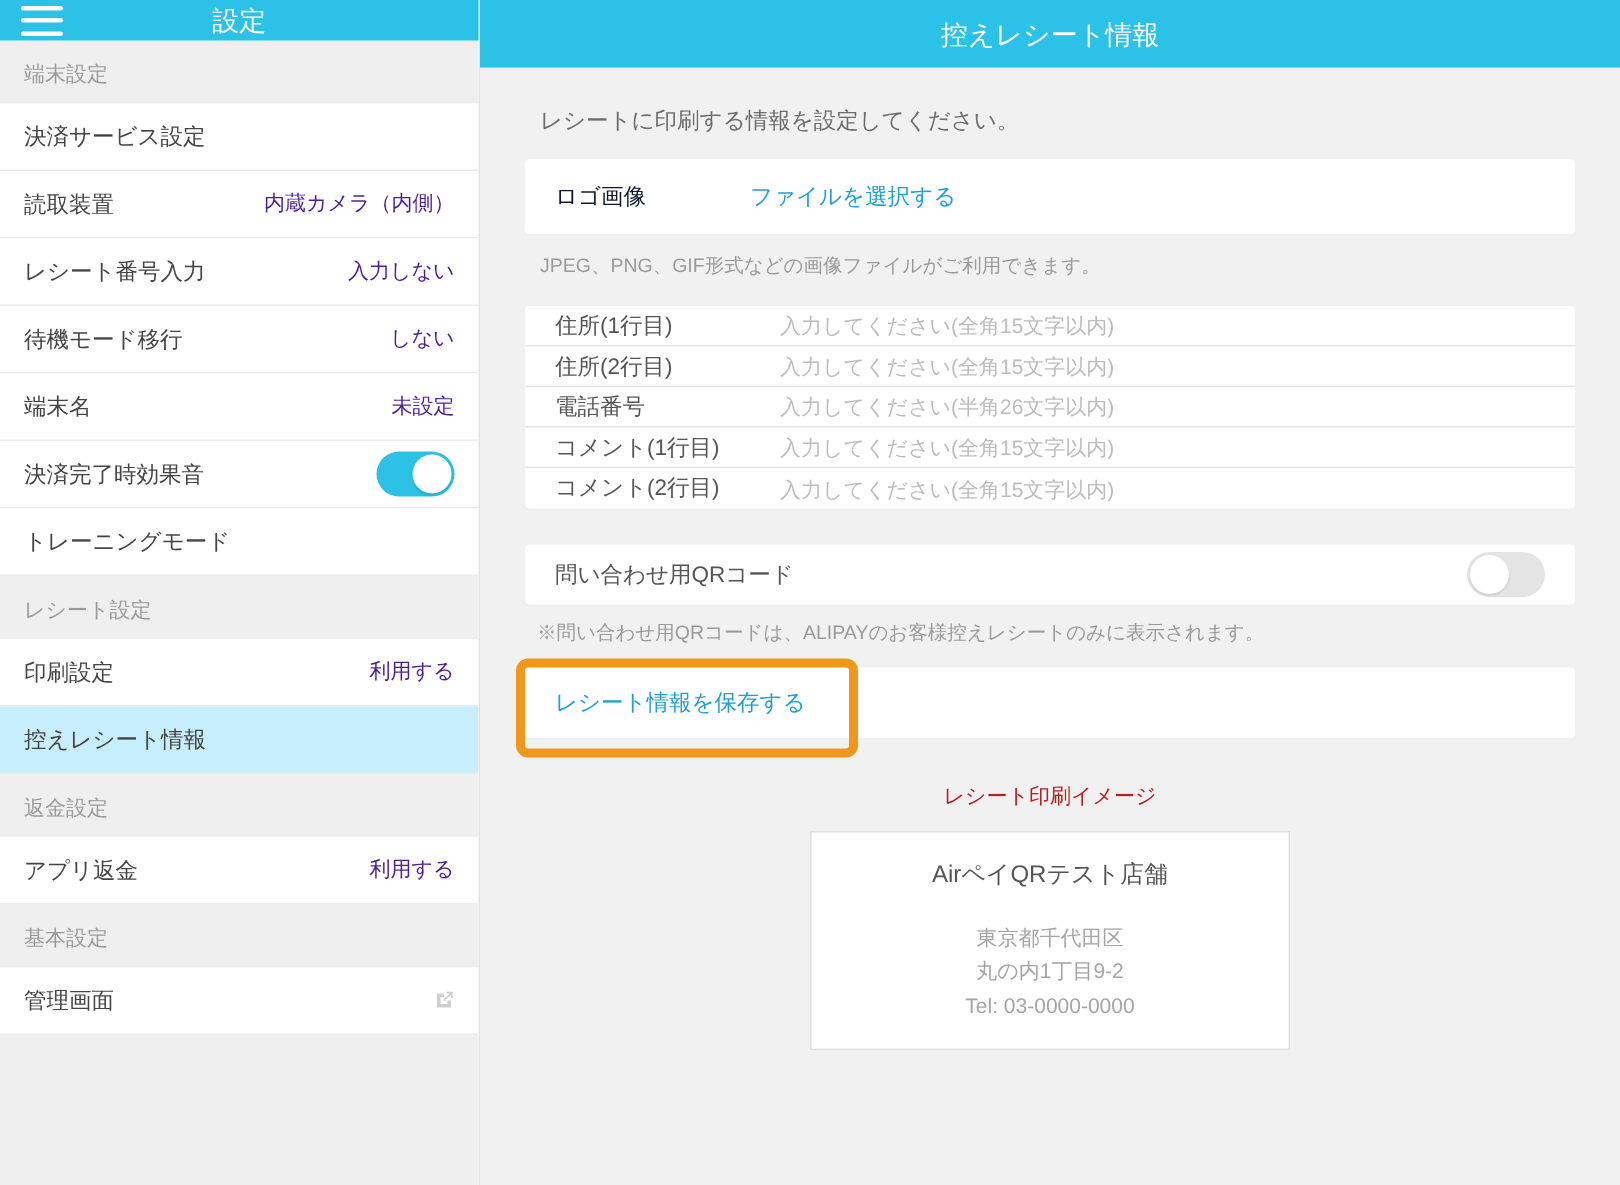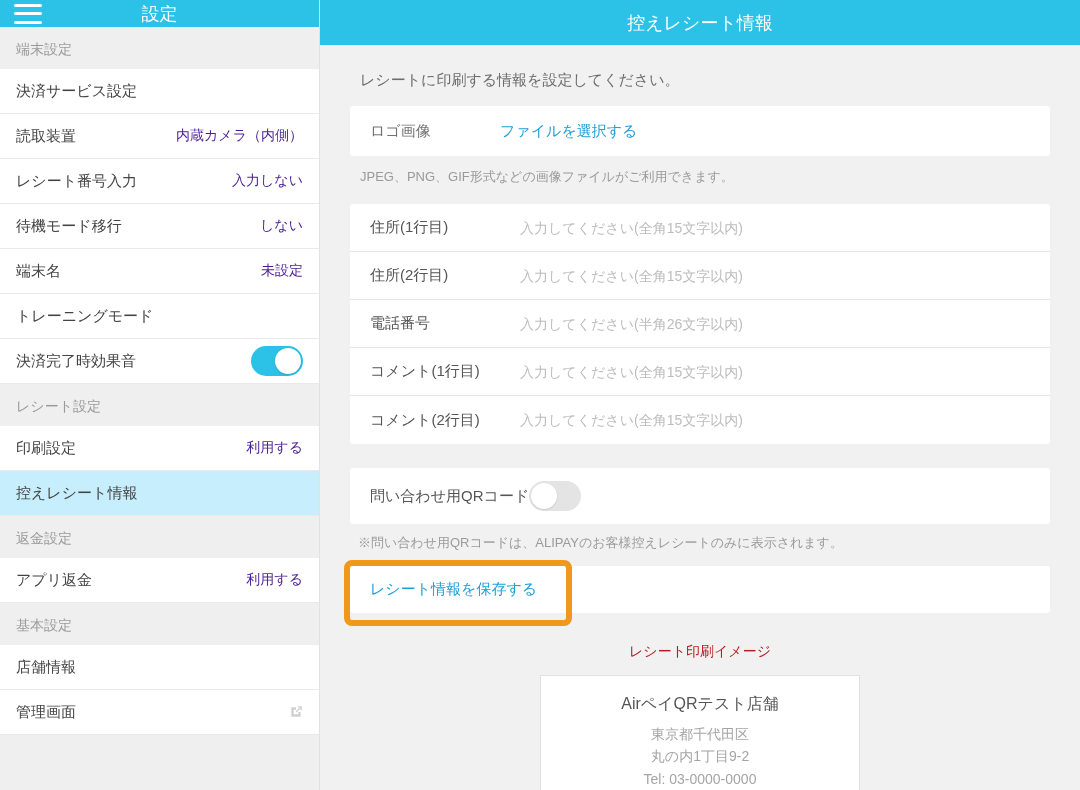--- a/index.html
+++ b/index.html
@@ -17,41 +17,41 @@
 .sidebar-item .item-value { color:#4c1d95; font-size:14px; }
 .toggle-on { width:52px; height:30px; background:#2cc1e6; border-radius:15px; position:relative; }
 .toggle-on::after { content:""; position:absolute; right:2px; top:2px; width:26px; height:26px; border-radius:50%; background:#fff; box-shadow:0 1px 2px rgba(0,0,0,.15); }
 .ext-icon { width:14px; height:14px; opacity:.35; }
 .main { flex:1; height:100%; display:flex; flex-direction:column; background:#f1f1f1; }
 .main-header { height:45px; background:#2cc1e6; display:flex; align-items:center; justify-content:center; }
 .main-title { color:#fff; font-size:18px; font-weight:500; }
 .main-body { flex:1; overflow-y:auto; padding: 14px 30px 20px 30px; }
 .instruction { color:#6c6c6c; font-size:15px; padding: 12px 0 16px 10px; }
 .panel-row { background:#fff; display:flex; align-items:center; padding:0 20px; height:50px; border-radius:3px; }
-.panel-label { width:130px; color:#737373; font-size:15px; }
+.panel-label { width:130px; color:#0f172a; font-size:15px; }
 .panel-link { color:#1f9fd6; font-size:15px; cursor:pointer; }
 .note { color:#9a9a9a; font-size:13px; padding: 12px 10px 18px; }
 .form-group { background:#fff; border-radius:3px; overflow:hidden; }
-.form-row { display:flex; align-items:center; height:48px; padding:0 20px; border-bottom:1px solid #e5e5e5; }
+.form-row { display:flex; align-items:center; height:27px; padding:0 20px; border-bottom:1px solid #e5e5e5; }
 .form-row:last-child { border-bottom:none; }
 .form-label { width:150px; color:#555; font-size:15px; }
 .form-input { flex:1; border:none; outline:none; font-size:14px; color:#333; }
 .form-input::placeholder { color:#bcbcbc; }
-.qr-row { margin-top:24px; background:#fff; padding:0 20px; height:56px; display:flex; align-items:center; justify-content:flex-start; border-radius:3px; }
+.qr-row { margin-top:24px; background:#fff; padding:0 20px; height:40px; display:flex; align-items:center; justify-content:space-between; border-radius:3px; }
 .qr-label { color:#555; font-size:15px; }
 .toggle-off { width:52px; height:30px; background:#e4e4e4; border-radius:15px; position:relative; }
 .toggle-off::after { content:""; position:absolute; left:2px; top:2px; width:26px; height:26px; border-radius:50%; background:#fff; box-shadow:0 1px 2px rgba(0,0,0,.12); }
 .qr-note { color:#9a9a9a; font-size:13px; padding:10px 8px 14px; }
 .save-container { position:relative;border-radius:20px; }
 .save-row { background:#fff; border-radius:3px; padding:14px 20px; }
 .save-link { color:#1f9fd6; font-size:15px; cursor:pointer; }
 .save-highlight { position:absolute; left:-6px; top:-6px; width:228px; height:66px; border:6px solid #f0981c; border-radius:8px; pointer-events:none; }
 .preview-title { text-align:center; color:#b91c1c; font-size:14px; margin-top:30px; margin-bottom:14px; }
 .preview-box { width:320px; margin:0 auto; background:#fff; border:1px solid #e0e0e0; padding:18px 10px; text-align:center; }
-.preview-name { color:#555; font-size:16px; margin-bottom:8px; }
+.preview-name { color:#555; font-size:16px; margin-bottom:20px; }
 .preview-line { color:#a5a5a5; font-size:14px; line-height:1.6; }
 </style>
 </head>
 <body>
 
 <div class="sidebar">
   <div class="sidebar-header">
     <div class="menu-icon">
         <span></span>
         <span></span>
@@ -75,46 +75,43 @@
     </div>
     <div class="sidebar-item">
       <span class="item-label">待機モード移行</span>
       <span class="item-value">しない</span>
     </div>
     <div class="sidebar-item">
       <span class="item-label">端末名</span>
       <span class="item-value">未設定</span>
     </div>
     <div class="sidebar-item">
-      <span class="item-label">トレーニングモード</span>
+      <span class="item-label">決済完了時効果音</span>
+      <span class="toggle-on"></span>
     </div>
     <div class="sidebar-item">
-      <span class="item-label">決済完了時効果音</span>
-      <span class="toggle-on"></span>
+      <span class="item-label">トレーニングモード</span>
     </div>
 
     <div class="section-label">レシート設定</div>
     <div class="sidebar-item">
       <span class="item-label">印刷設定</span>
       <span class="item-value">利用する</span>
     </div>
     <div class="sidebar-item selected">
       <span class="item-label">控えレシート情報</span>
     </div>
 
     <div class="section-label">返金設定</div>
     <div class="sidebar-item">
       <span class="item-label">アプリ返金</span>
       <span class="item-value">利用する</span>
     </div>
 
     <div class="section-label">基本設定</div>
-    <div class="sidebar-item">
-      <span class="item-label">店舗情報</span>
-    </div>
     <div class="sidebar-item">
       <span class="item-label">管理画面</span>
       <svg class="ext-icon" viewBox="0 0 24 24" fill="none" stroke="#777" stroke-width="2">
           <path d="M15 3h6v6M21 3l-9 9M5 5h6v2H7v10h10v-4h2v6H5z"></path>
         </svg>
     </div>
 
   </div>
 </div>
 

